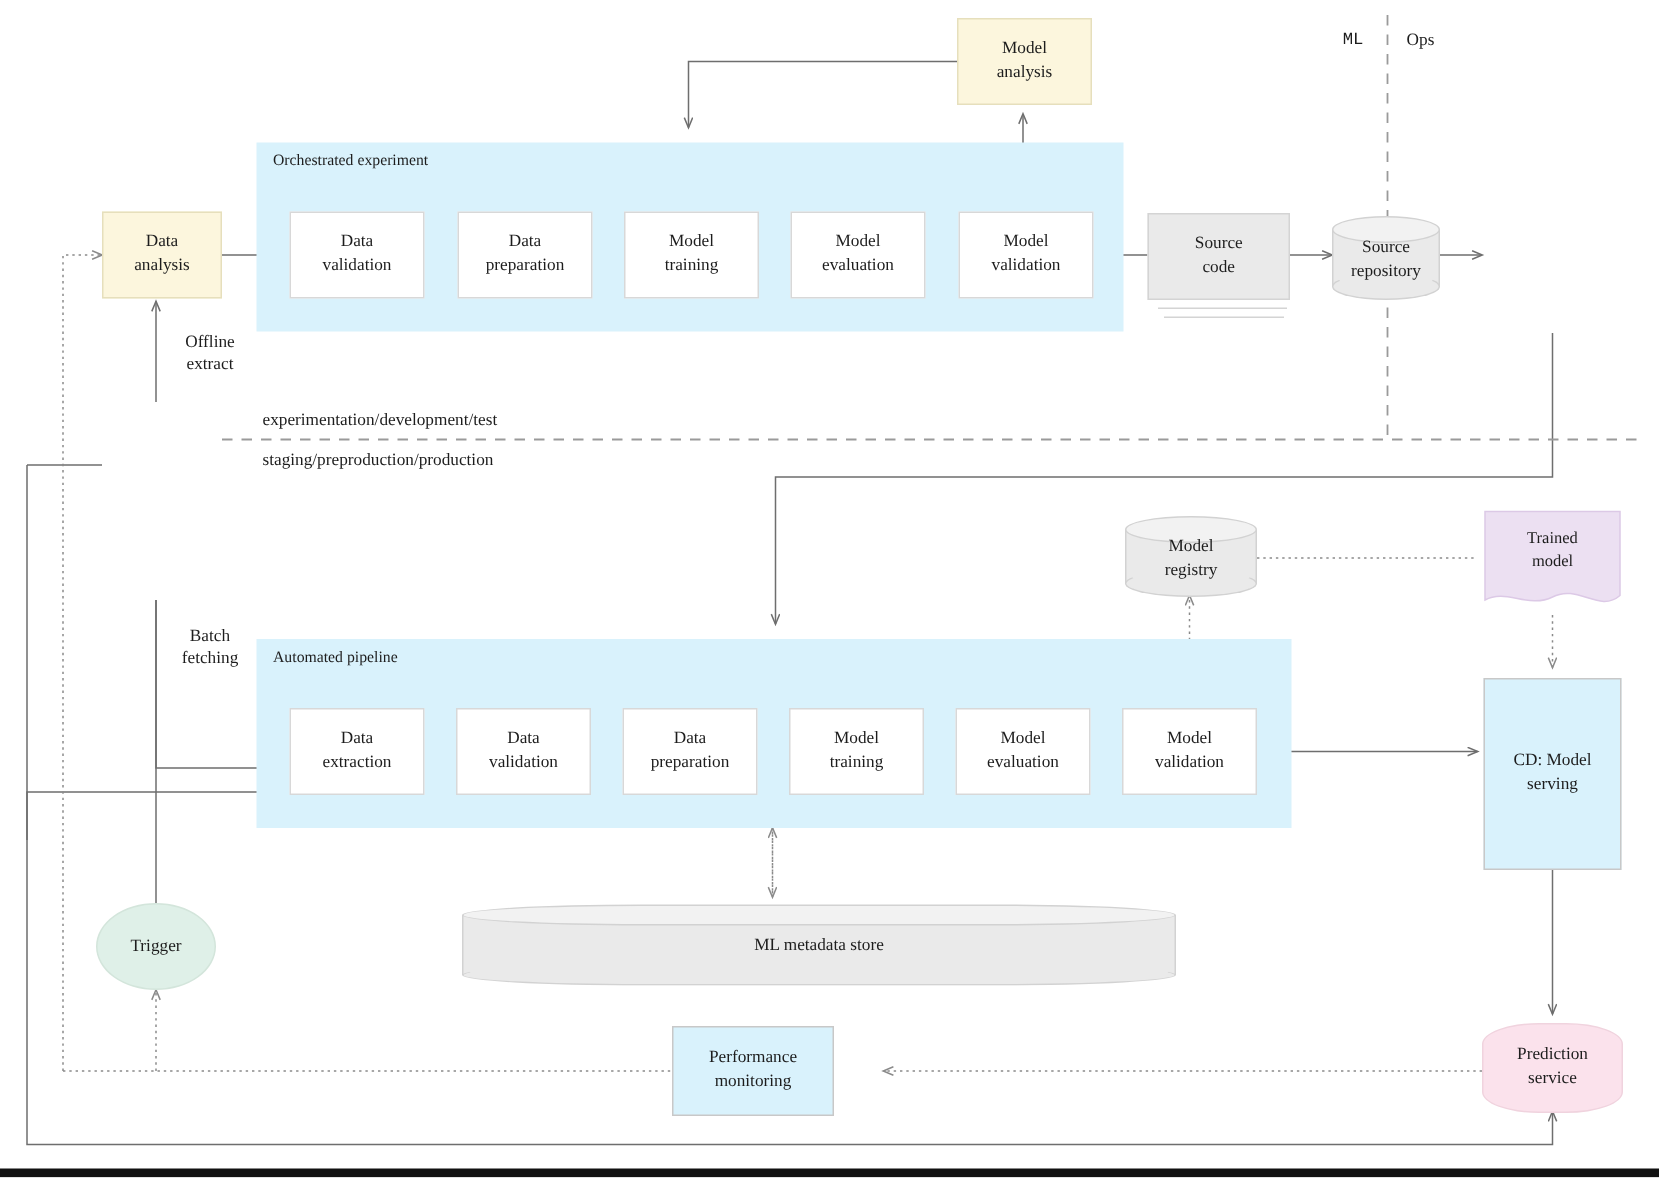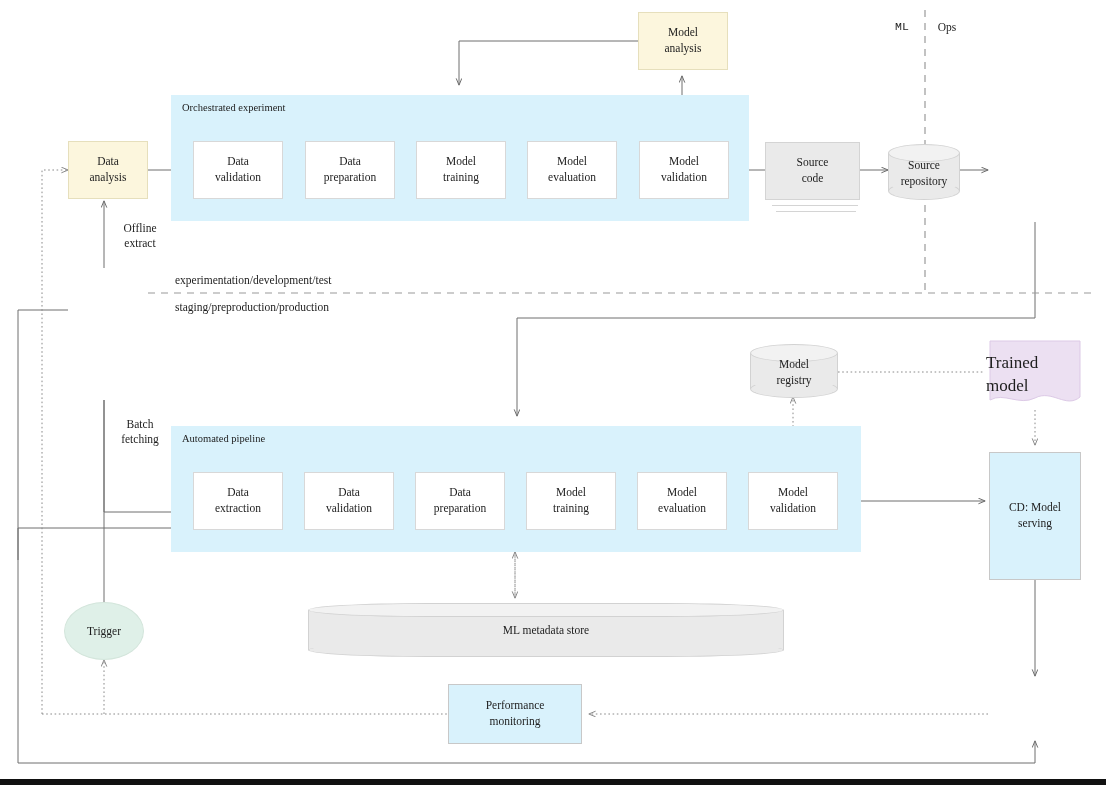--- a/index.html
+++ b/index.html
@@ -117,21 +117,21 @@
   
   .stack-line {
     position: absolute;
     height: 1px;
     background: #d4d4d4;
     z-index: 2;
   }
   .doc-svg { position: absolute; z-index: 3; }
   .doc-txt {
     position: absolute; z-index: 4;
-    font-size: 17px; line-height: 1.35;
+    text-align: center; font-size: 11px; line-height: 1.35;
     color: #1d1d1d;
   }
   .divider-label { font-size: 11.5px; }
 </style>
 </head>
 <body>
 
 <div id="canvas">
 
   <svg class="edges" viewBox="0 0 1106 785">
@@ -331,21 +331,25 @@
     <div class="body" style="top:7px; bottom:7px; background:#eaeaea;"></div>
     <div class="bot" style="bottom:0; height:14px; background:#eaeaea; border-radius:50%/100%;"></div>
     <div class="top" style="top:0; height:14px; background:#f2f2f2; border-radius:50%/100%;"></div>
     <div class="txt" style="top:20px;">ML metadata store</div>
   </div>
 
   <div class="ellipse" style="left:64px; top:602px; width:80px; height:58px;">
     <span>Trigger</span>
   </div>
 
-  <div class="node cyanbox" style="left:448px; top:684px; width:134px; height:60px;">
+  <div class="node cyanbox" style="left:448px; top:684px; width:108px; height:60px;">
     <span class="boxlabel" style="white-space:pre-line;">Performance
 monitoring</span>
   </div>
 
+  <div class="node pinkbox" style="left:988px; top:682px; width:94px; height:60px;">
+    <span class="boxlabel" style="white-space:pre-line;">Prediction
+service</span>
+  </div>
 
   <div style="position:absolute; left:0; top:779px; width:1106px; height:6px; background:#111; z-index:5;"></div>
 
 </div>
 
 </body></html>

